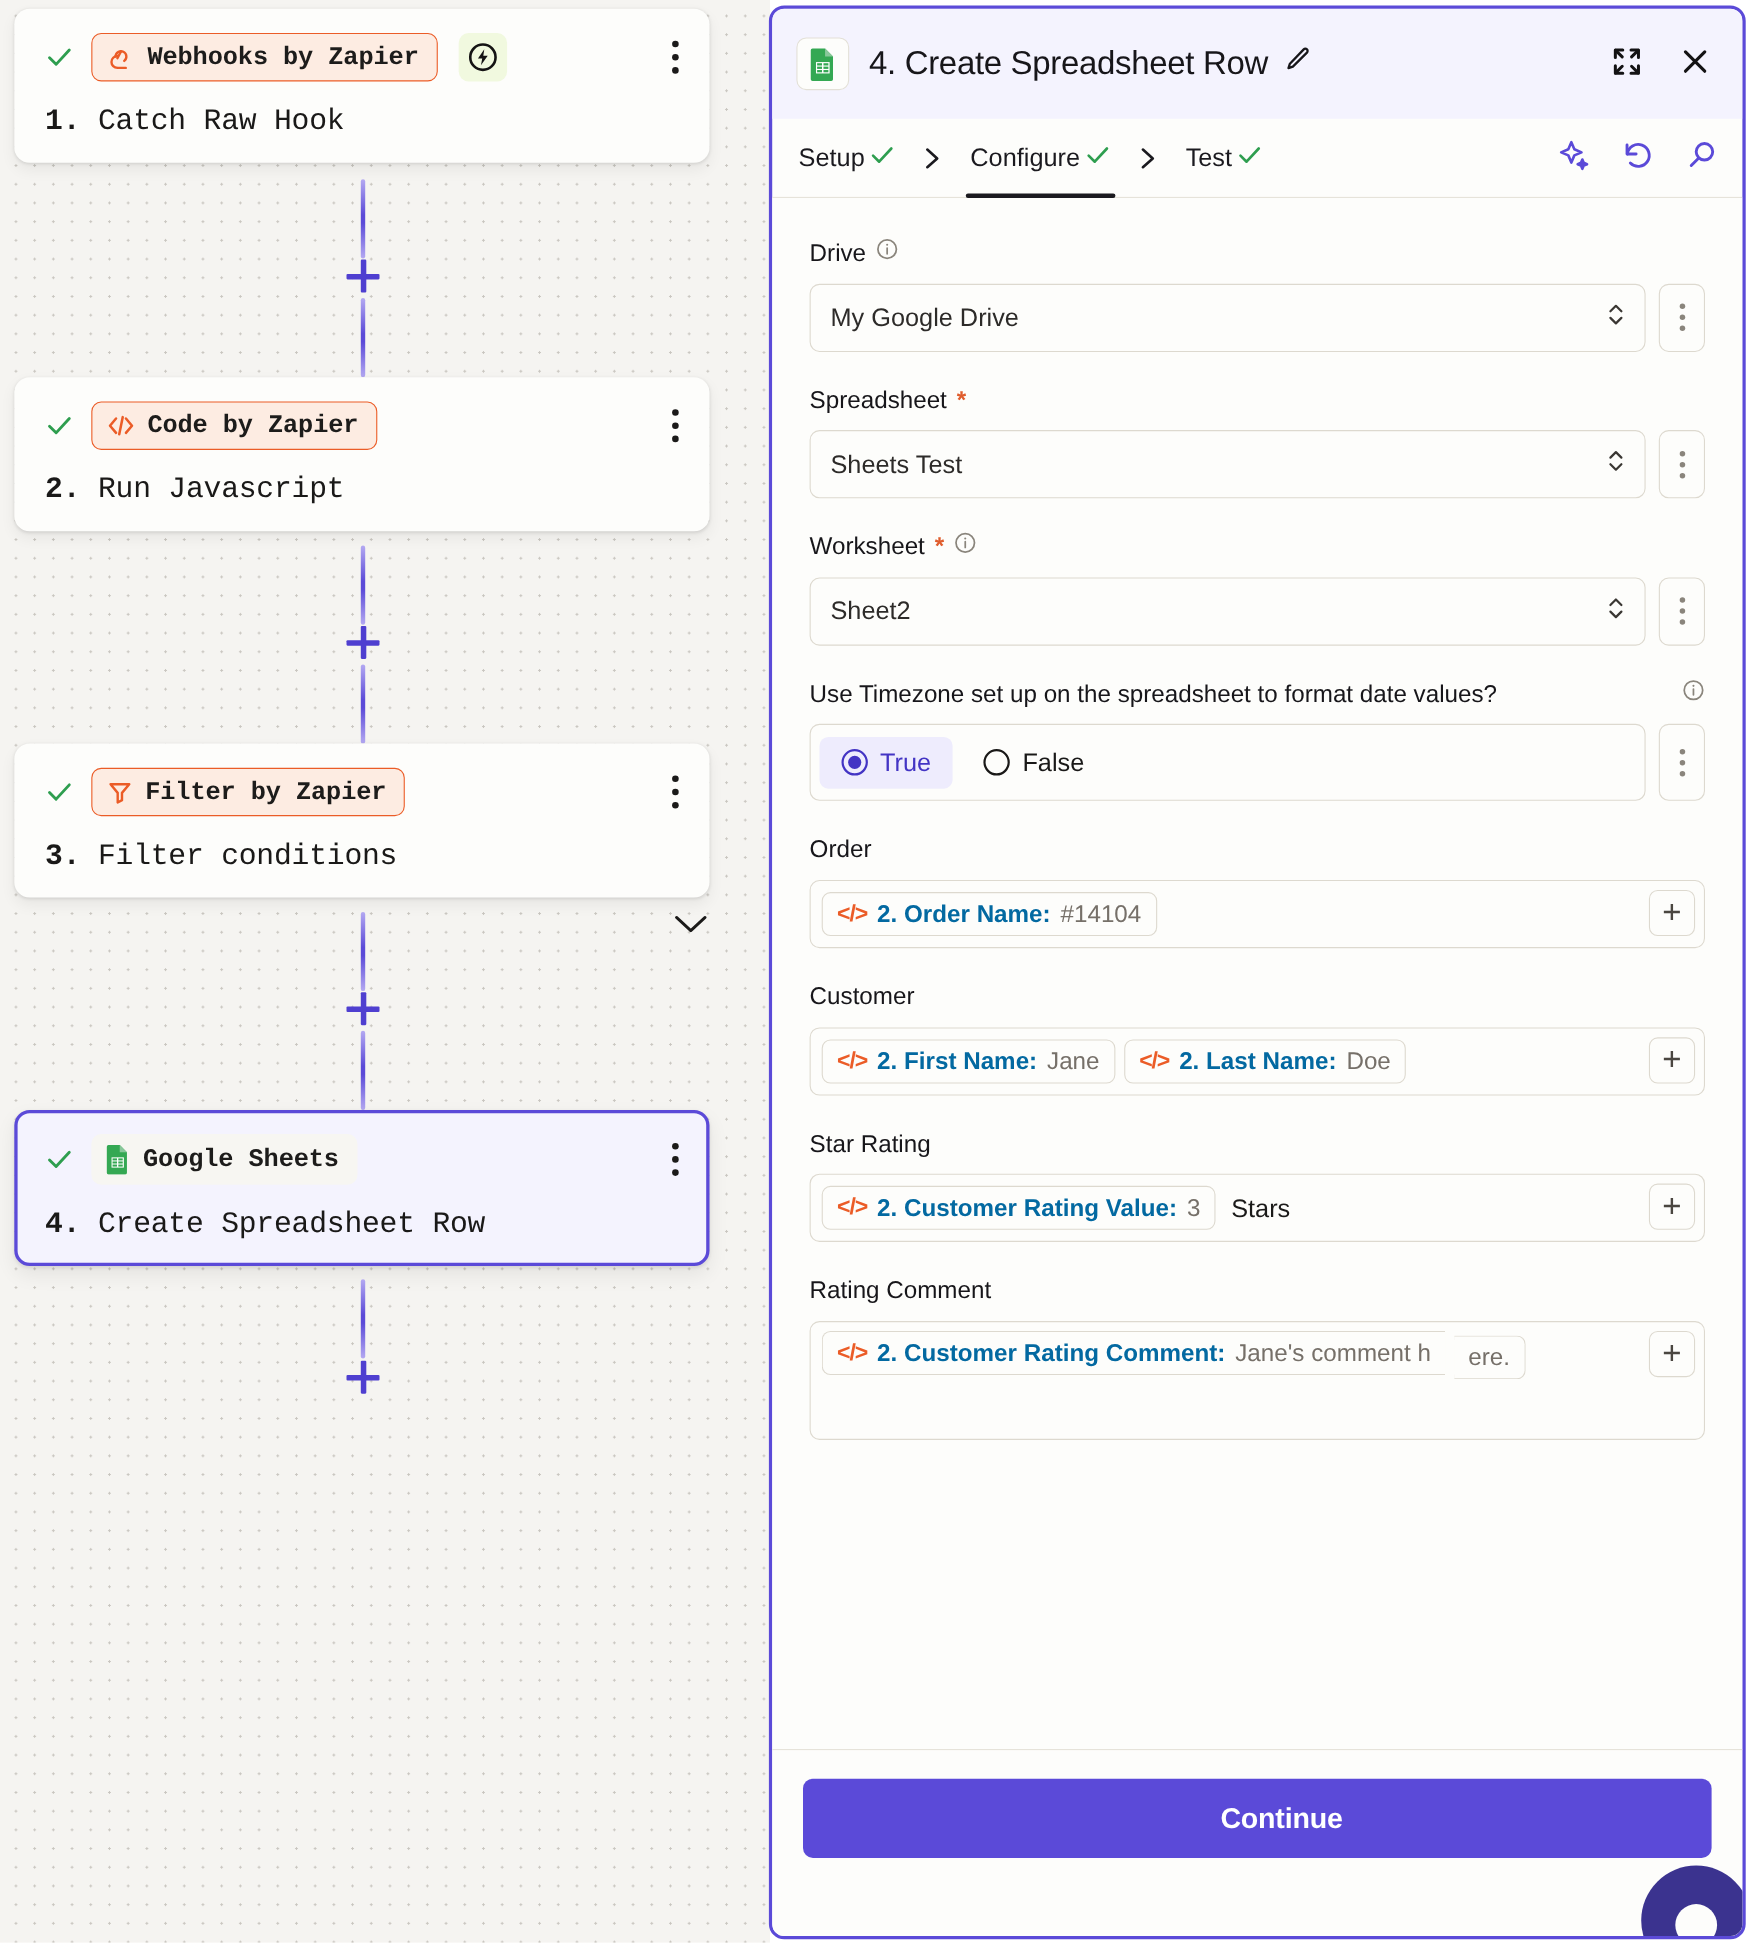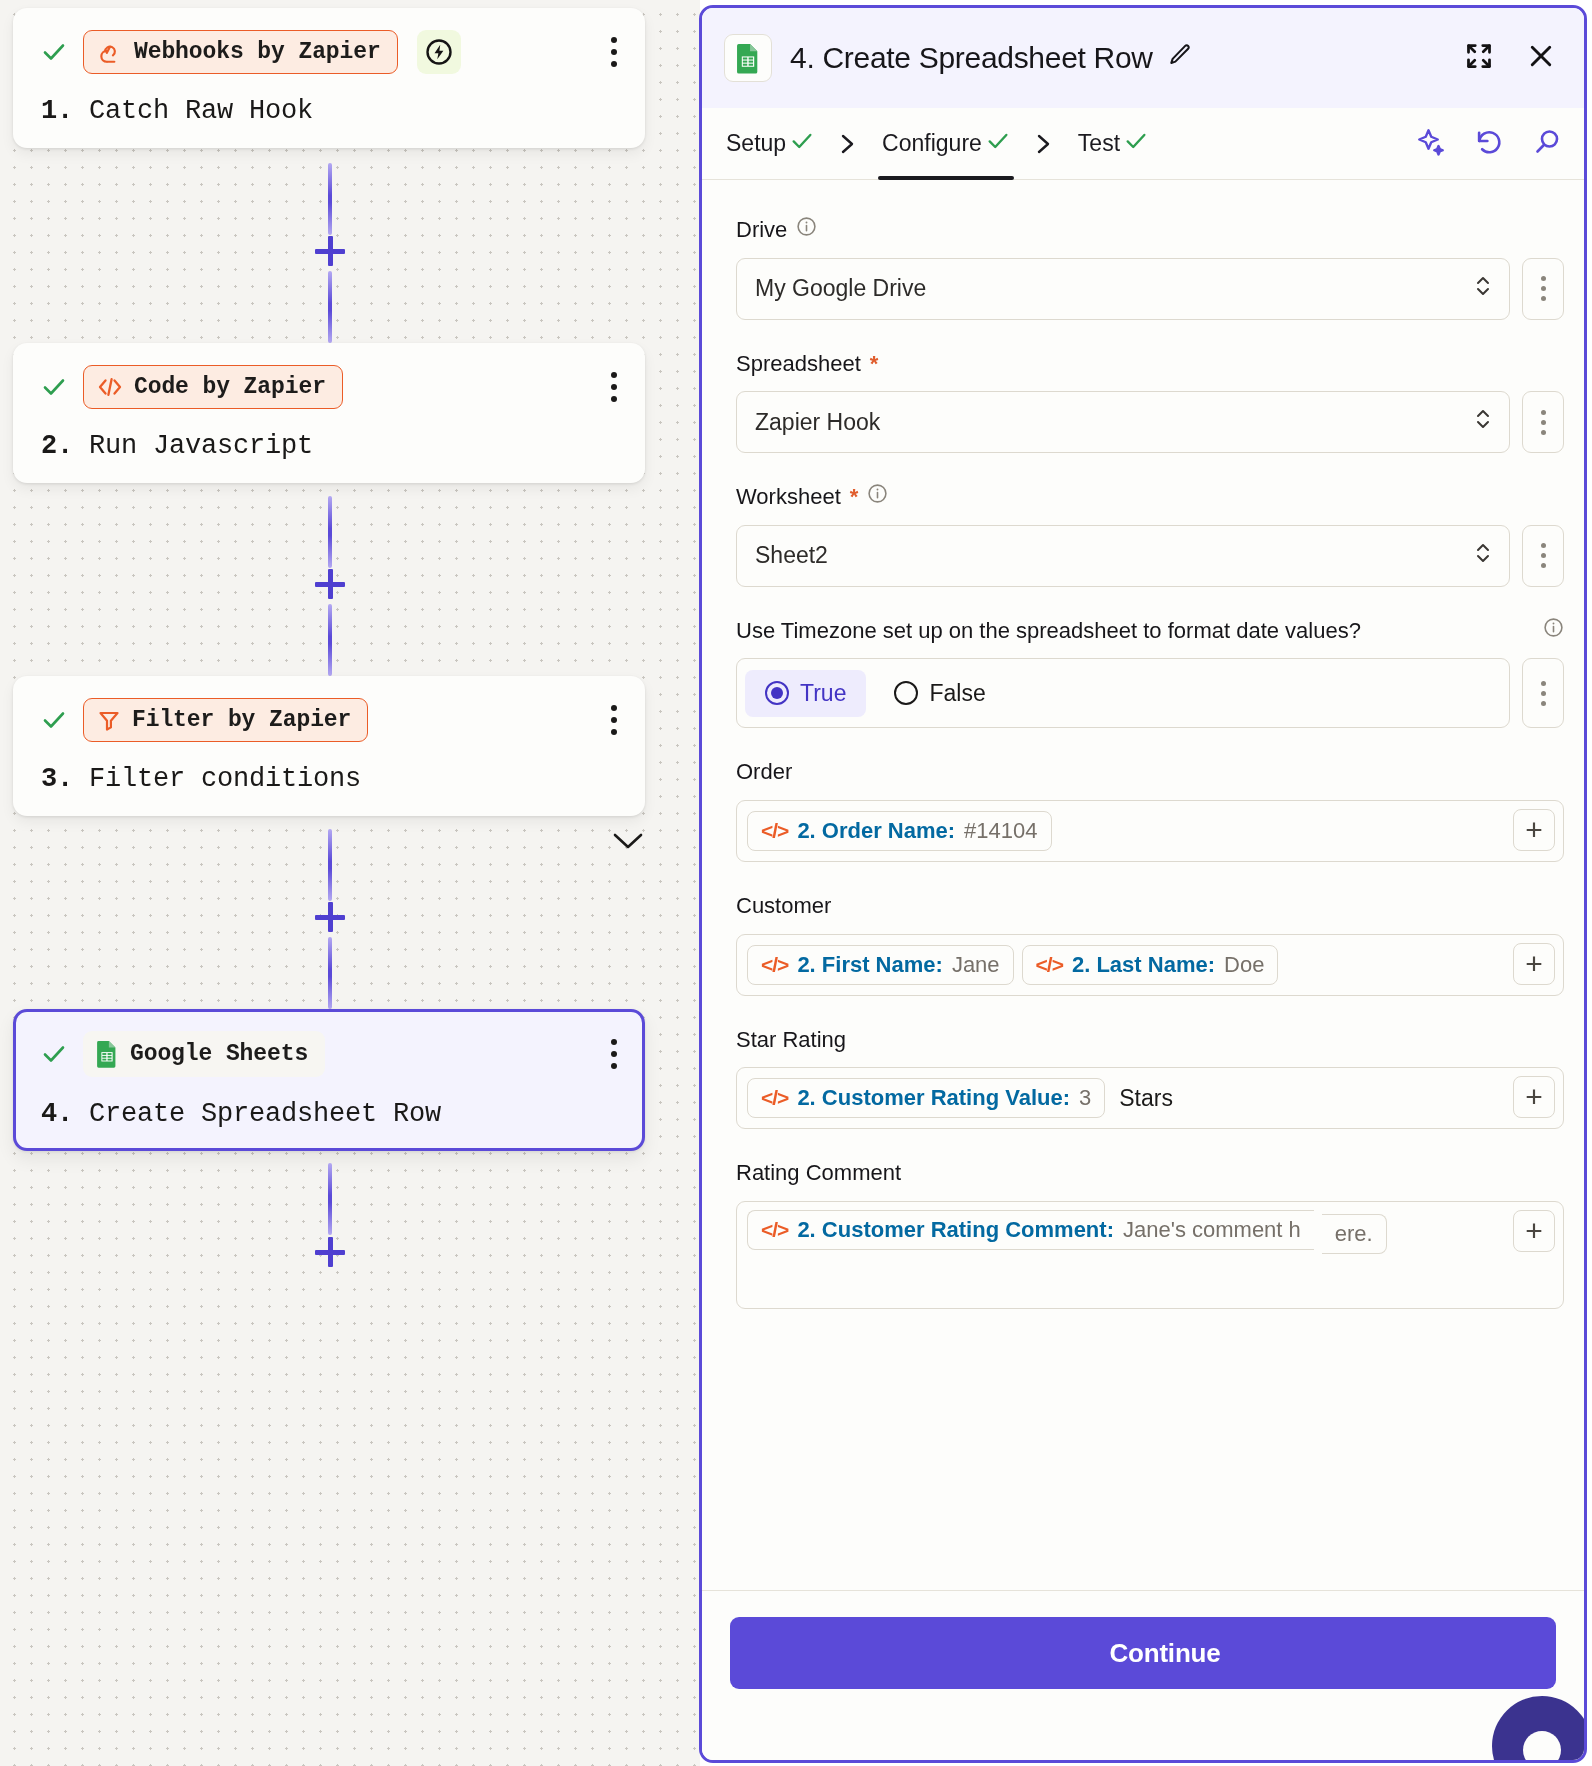--- a/index.html
+++ b/index.html
@@ -157,21 +157,21 @@
   .step.active::after {
     content: ""; position: absolute; left: 0; right: 0; bottom: 0;
     height: 4px; background: #1b1a1f; border-radius: 2px;
   }
   .sep { padding: 0 20px; display: flex; align-items: center; }
   .wiz-actions { margin-left: auto; display: flex; align-items: center; gap: 28px; }
 
   .panel-body {
     position: absolute; left: 0; right: 0;
     top: 172px; bottom: 170px;
-    padding: 36px 20px 0 34px;
+    padding: 36px 34px 0 34px;
     overflow: hidden;
     background: #fdfdfb;
   }
 
   .field { margin-bottom: 30px; }
   .field-label {
     font-size: 22px; color: #17161a; font-weight: 400;
     margin-bottom: 13px; display: flex; align-items: flex-start; gap: 9px;
     line-height: 1.3;
   }
@@ -596,21 +596,21 @@
       </div>
     </div>
 
     <div class="field">
       <div class="field-label">
         <span class="label-text">Spreadsheet</span>
         <span class="req">*</span>
       </div>
       <div class="field-row">
         <div class="control">
-          <span>Zapier Hook</span>
+          <span>Sheets Test</span>
           <span class="stepper-icon">
             <svg width="20" height="28" viewBox="0 0 20 28" fill="none" stroke="#3a3733" stroke-width="2" stroke-linecap="round" stroke-linejoin="round">
                 <path d="M5 11 10 6l5 5"></path>
                 <path d="M5 17l5 5 5-5"></path>
               </svg>
           </span>
         </div>
         <div class="dots-btn">
             <i></i>
             <i></i>

